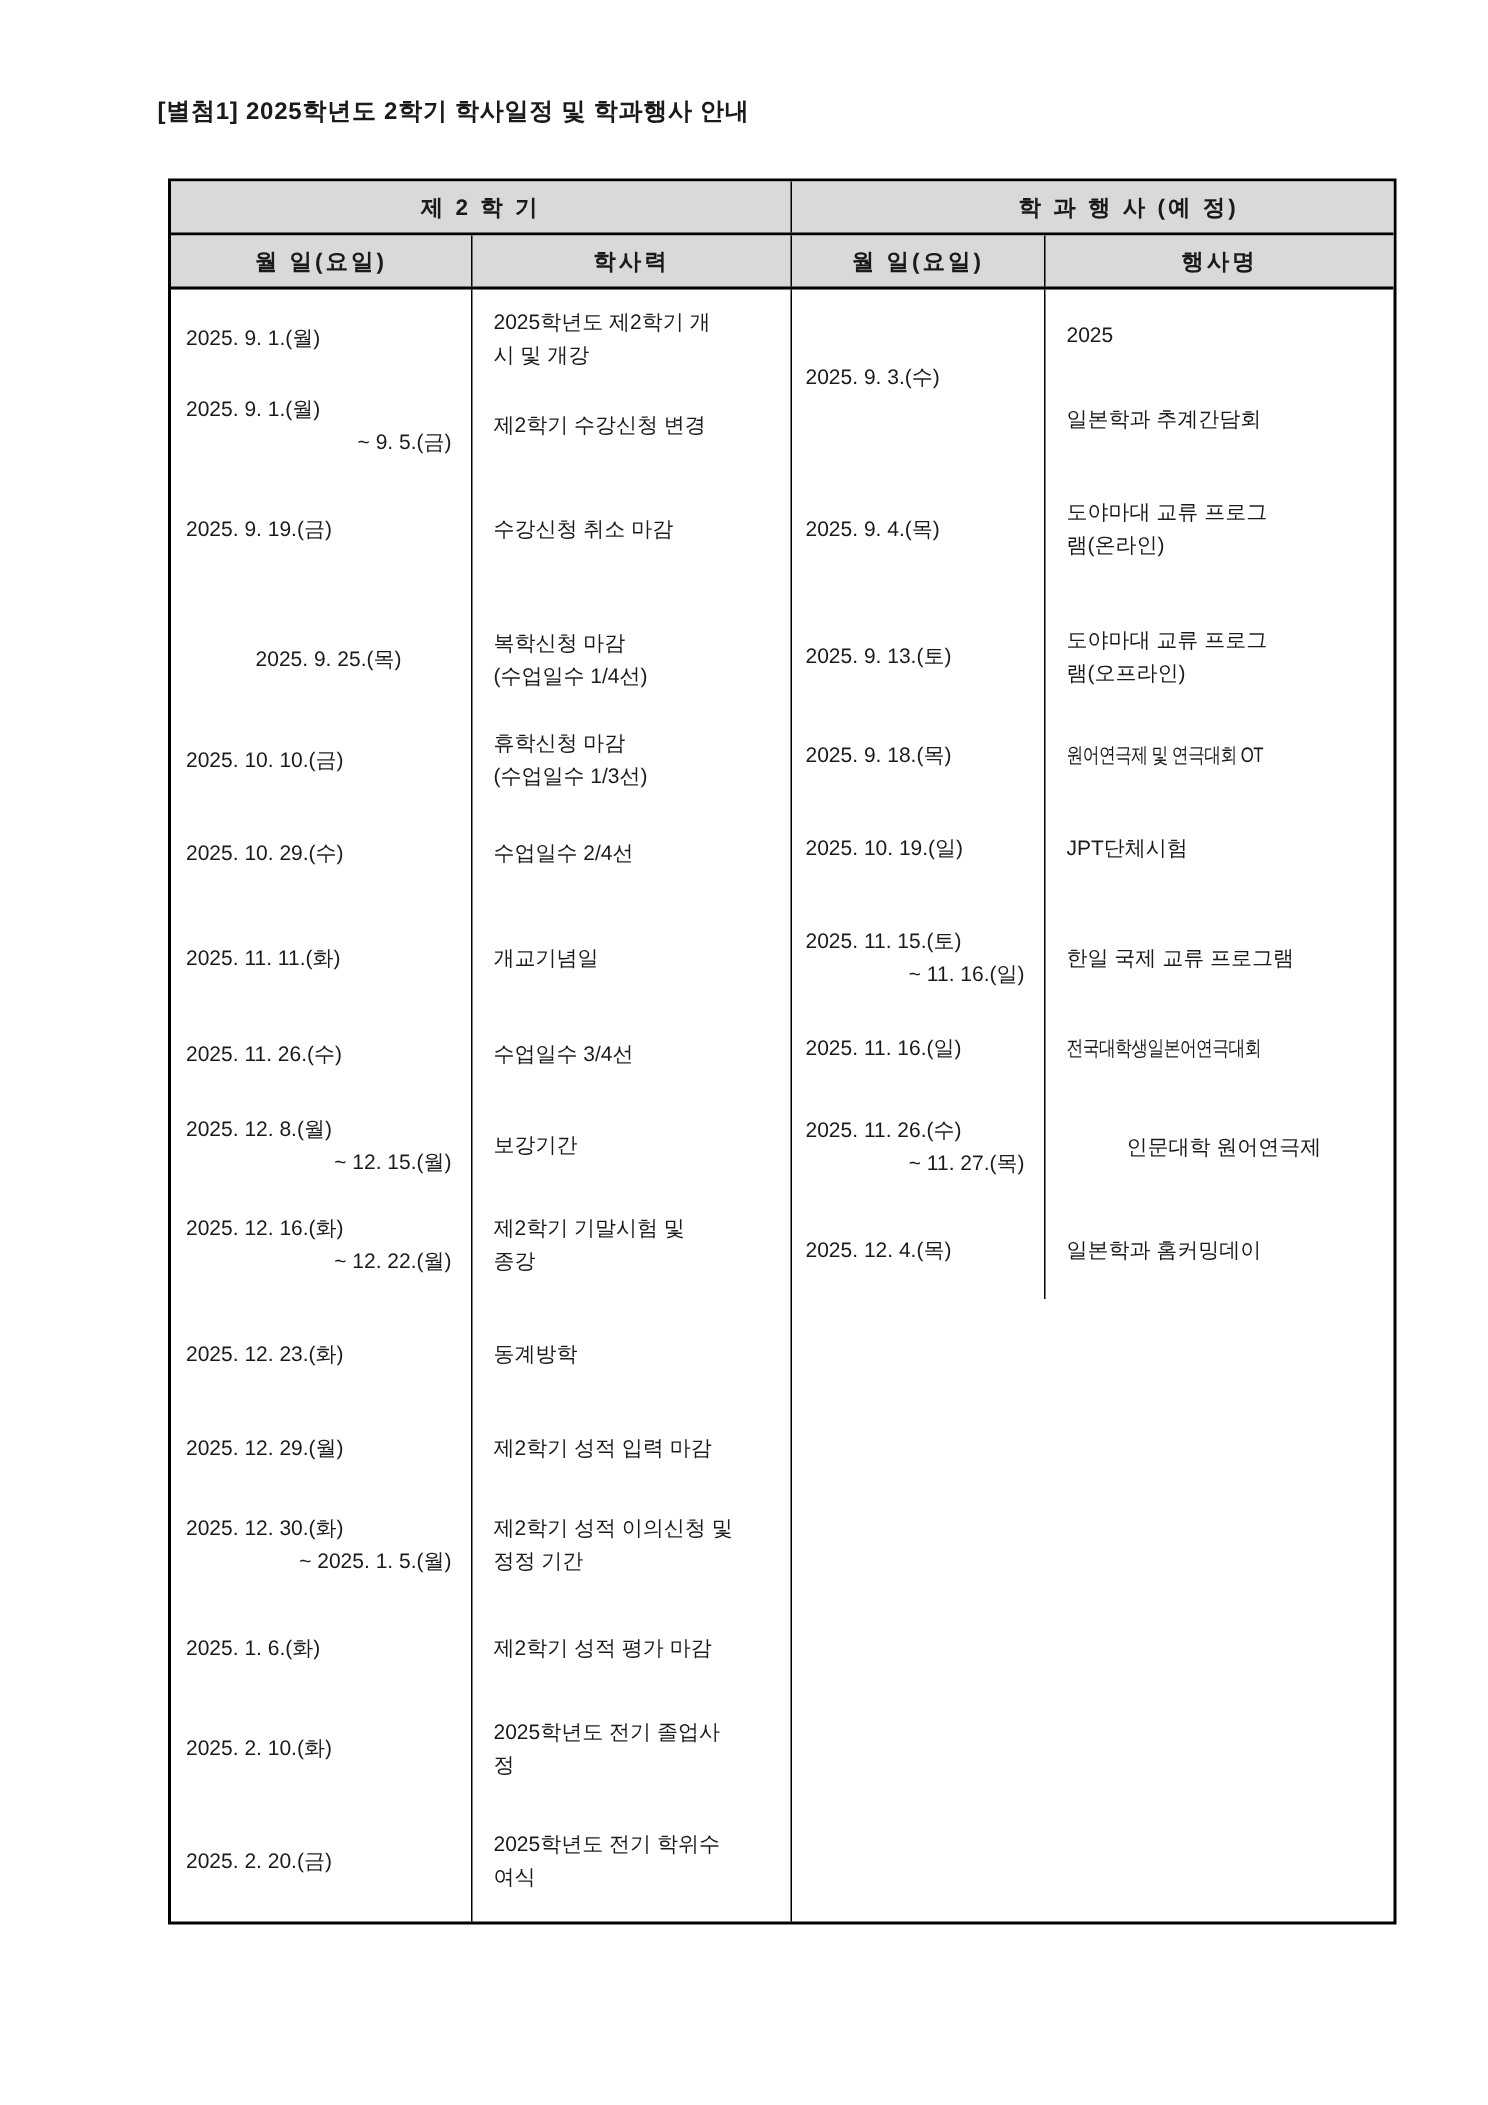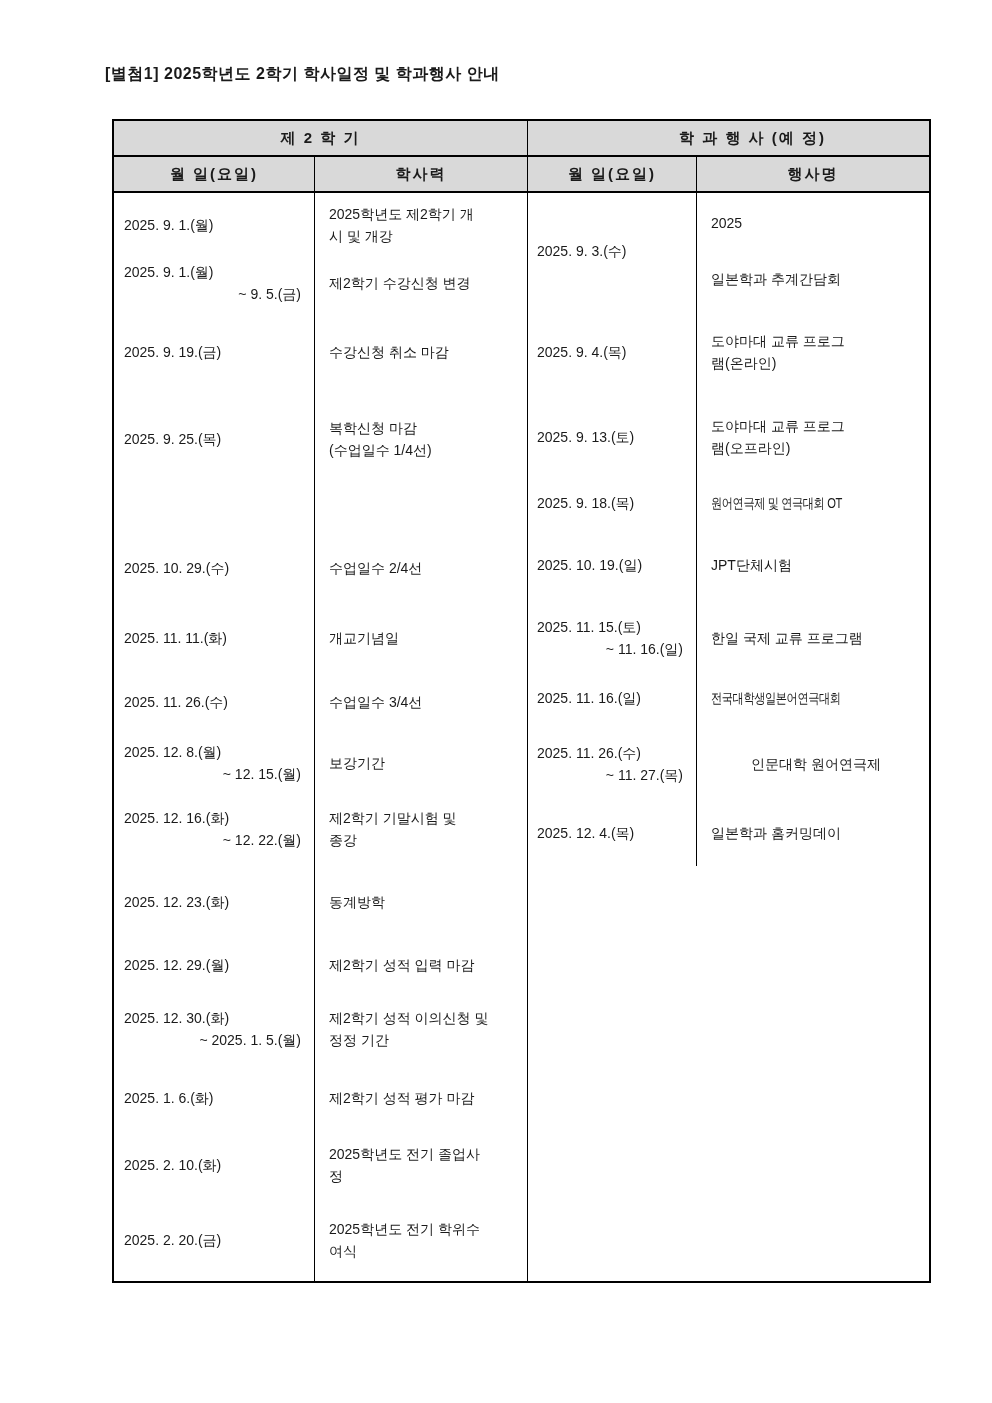--- a/index.html
+++ b/index.html
@@ -92,26 +92,35 @@
         </div>
         <div class="trow" style="top: 148px; height: 22px;">
           <div class="cell datecell" style="width: 200px;">
             <div class="line">2025. 9. 19.(금)</div>
           </div>
           <div class="cell textcell" style="left: 200px; width: 213px;">
             <div class="line">수강신청 취소 마감</div>
           </div>
         </div>
         <div class="trow" style="top: 224px; height: 44px;">
-          <div class="cell datecell" style="width: 200px;">
+          <div class="cell datecell" style="width: 200px; align-items: center;">
             <div class="line">2025. 9. 25.(목)</div>
           </div>
           <div class="cell textcell" style="left: 200px; width: 213px;">
             <div class="line">복학신청 마감</div>
             <div class="line">(수업일수 1/4선)</div>
+          </div>
+        </div>
+        <div class="trow" style="top: 291px; height: 44px;">
+          <div class="cell datecell" style="width: 200px;">
+            <div class="line">2025. 10. 10.(금)</div>
+          </div>
+          <div class="cell textcell" style="left: 200px; width: 213px;">
+            <div class="line">휴학신청 마감</div>
+            <div class="line">(수업일수 1/3선)</div>
           </div>
         </div>
         <div class="trow" style="top: 364px; height: 22px;">
           <div class="cell datecell" style="width: 200px;">
             <div class="line">2025. 10. 29.(수)</div>
           </div>
           <div class="cell textcell" style="left: 200px; width: 213px;">
             <div class="line">수업일수 2/4선</div>
           </div>
         </div>

